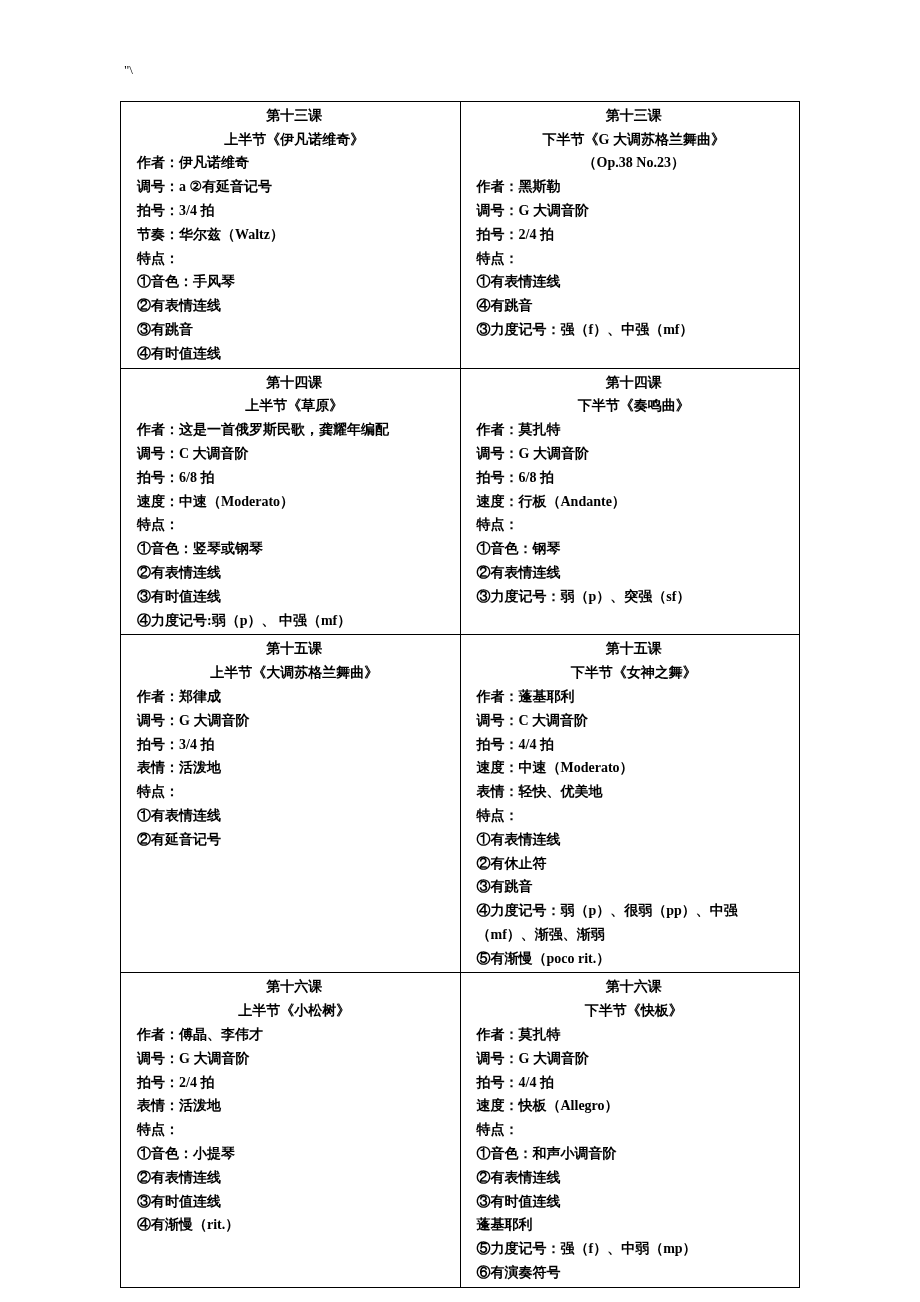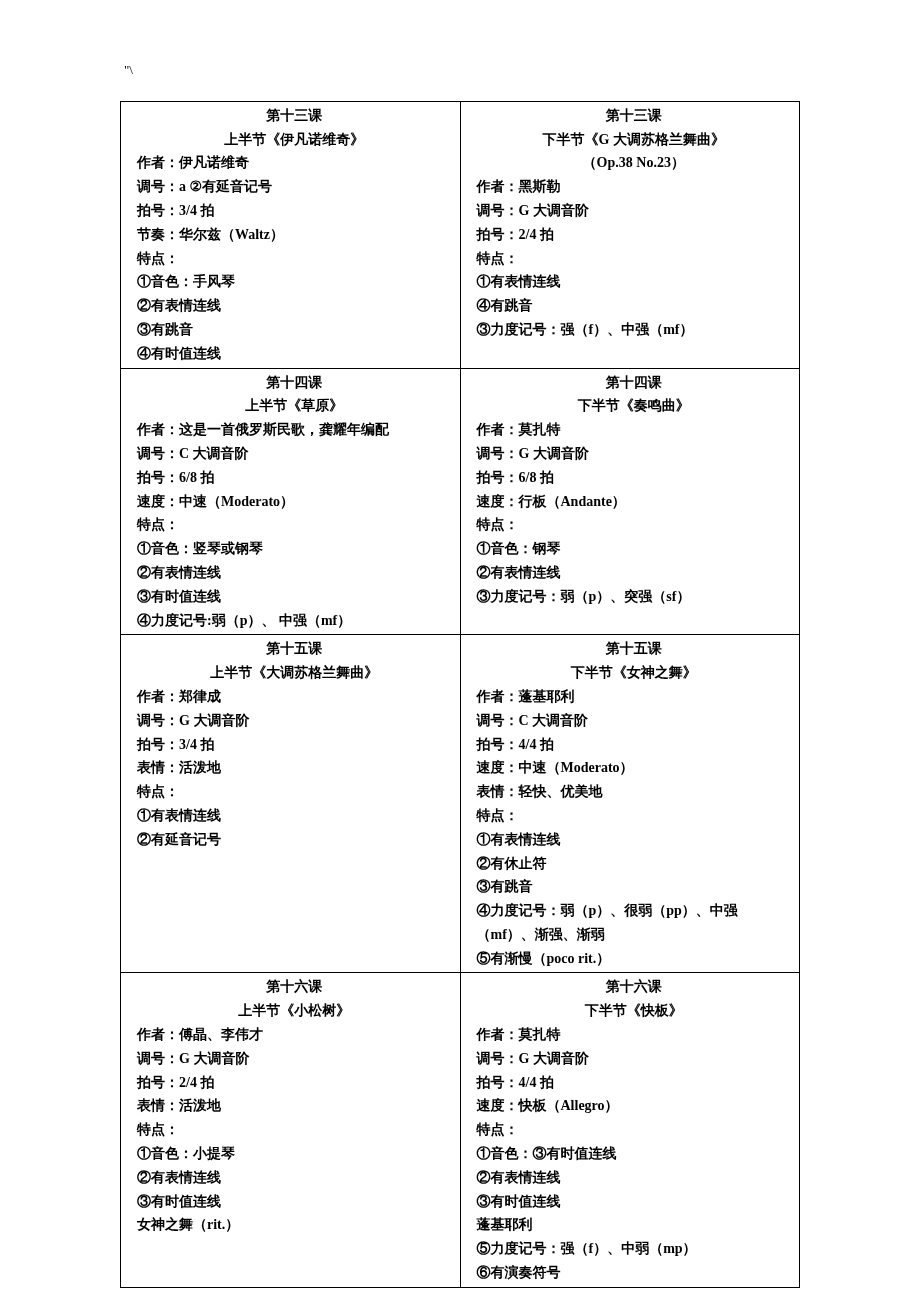--- a/index.html
+++ b/index.html
@@ -131,31 +131,31 @@
           <div class="title-line">第十六课</div>
           <div class="title-line">上半节《小松树》</div>
           <div class="body-line">作者：傅晶、李伟才</div>
           <div class="body-line">调号：G 大调音阶</div>
           <div class="body-line">拍号：2/4 拍</div>
           <div class="body-line">表情：活泼地</div>
           <div class="body-line">特点：</div>
           <div class="body-line">①音色：小提琴</div>
           <div class="body-line">②有表情连线</div>
           <div class="body-line">③有时值连线</div>
-          <div class="body-line">女神之舞（rit.）</div>
+          <div class="body-line">④有渐慢（rit.）</div>
         </td>
     <td>
           <div class="title-line">第十六课</div>
           <div class="title-line">下半节《快板》</div>
           <div class="body-line">作者：莫扎特</div>
           <div class="body-line">调号：G 大调音阶</div>
           <div class="body-line">拍号：4/4 拍</div>
           <div class="body-line">速度：快板（Allegro）</div>
           <div class="body-line">特点：</div>
-          <div class="body-line">①音色：③有时值连线</div>
+          <div class="body-line">①音色：和声小调音阶</div>
           <div class="body-line">②有表情连线</div>
           <div class="body-line">③有时值连线</div>
           <div class="body-line">蓬基耶利</div>
           <div class="body-line">⑤力度记号：强（f）、中弱（mp）</div>
           <div class="body-line">⑥有演奏符号</div>
         </td>
   </tr>
 </tbody>
   </table>
 

